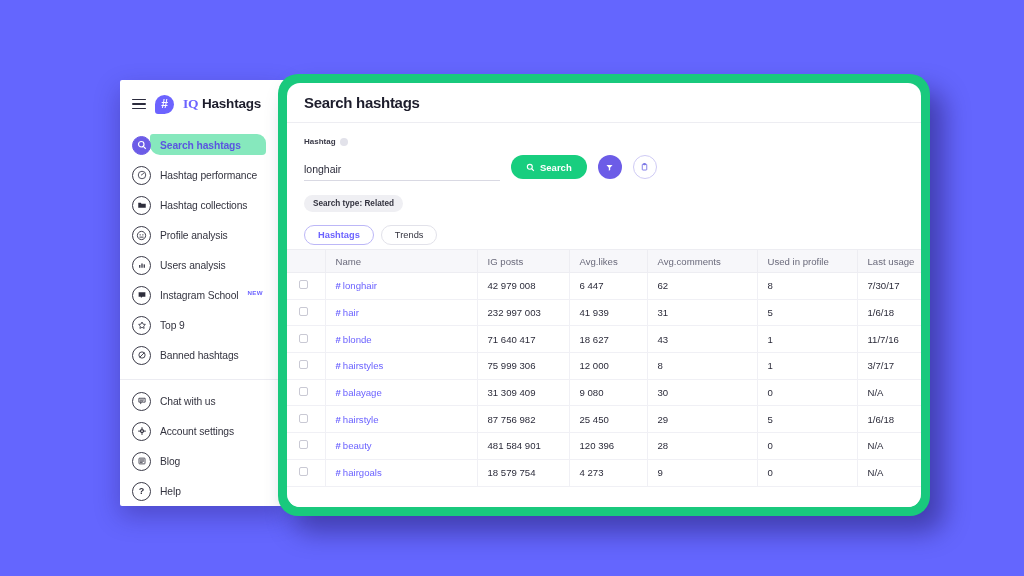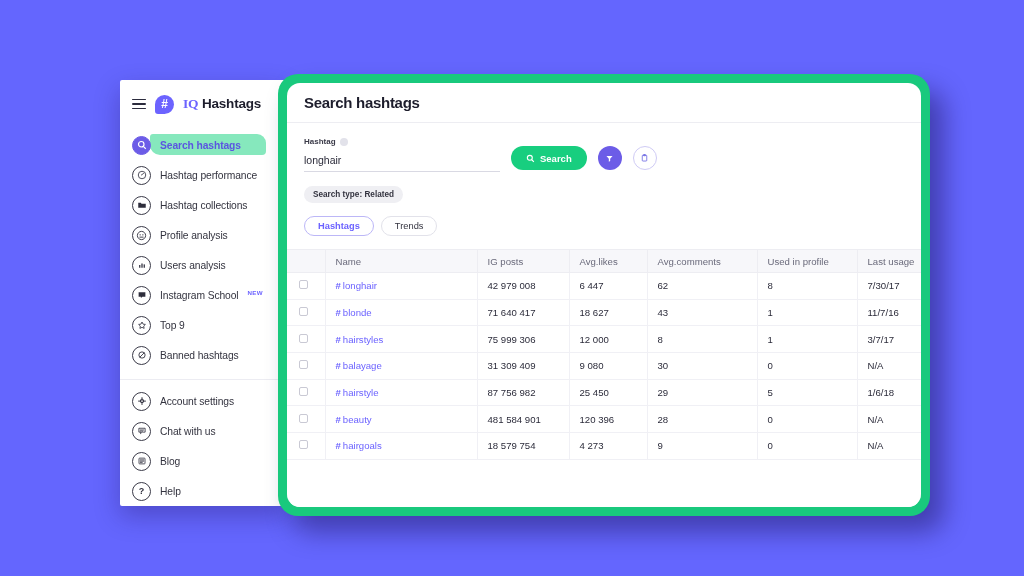--- a/index.html
+++ b/index.html
@@ -65,21 +65,21 @@
     position:absolute; left:9px; top:9px; right:9px; bottom:9px;
     background:#fff; border-radius:13px; overflow:hidden;
   }
 
   .card-head { height:40px; display:flex; align-items:center; padding-left:17px;
                border-bottom:1px solid #ededf2; }
   .card-title { font-size:15px; font-weight:700; color:#1d1d2c; letter-spacing:-.3px; }
 
   .search-area { padding:14px 17px 0 17px; display:flex; align-items:flex-end; gap:11px; }
   .field { width:196px; }
-  .field-label-row { display:flex; align-items:center; gap:4px; margin-bottom:8px; }
+  .field-label-row { display:flex; align-items:center; gap:4px; margin-bottom:17px; }
   .field-label { font-size:8px; font-weight:700; color:#3a3a48; }
   .info-dot {
     width:8px; height:8px; border-radius:50%; background:#e2e2ea;
     display:inline-block;
   }
   .field-value { font-size:10.5px; color:#2b2b3a; padding-bottom:5px;
                  border-bottom:1px solid #d9d9e3; }
   .btn-search {
     height:24px; padding:11px 15px; border-radius:13px; border:none;
     background:#18ce7f; color:#fff; font-size:9.5px; font-weight:600;
@@ -238,39 +238,39 @@
               <path d="M4.4 11.6 11.6 4.4"></path>
             </svg>
         </span>
         <span class="nav-label">Banned hashtags</span>
       </div>
 
       <div class="nav-sep"></div>
 
       <div class="nav-item">
         <span class="ic">
+          <svg width="10" height="10" viewBox="0 0 16 16" fill="none" stroke="currentColor" stroke-width="1.3">
+              <path d="M3 3.6h10v6.2H8.2l-2.6 2.4v-2.4H3z"></path>
+              <path d="M5.2 6.4h5.6M5.2 8.2h3.6" stroke-linecap="round"></path>
+            </svg>
+        </span>
+        <span class="nav-label">Chat with us</span>
+      </div>
+
+      <div class="nav-item">
+        <span class="ic">
           <svg width="10" height="10" viewBox="0 0 16 16" fill="currentColor">
               <path d="M8 4.6a3.4 3.4 0 100 6.8 3.4 3.4 0 000-6.8zm0 2a1.4 1.4 0 110 2.8 1.4 1.4 0 010-2.8z"></path>
               <rect x="7" y="2" width="2" height="2.6" rx=".6"></rect>
               <rect x="7" y="11.4" width="2" height="2.6" rx=".6"></rect>
               <rect x="2" y="7" width="2.6" height="2" rx=".6"></rect>
               <rect x="11.4" y="7" width="2.6" height="2" rx=".6"></rect>
             </svg>
         </span>
         <span class="nav-label">Account settings</span>
-      </div>
-
-      <div class="nav-item">
-        <span class="ic">
-          <svg width="10" height="10" viewBox="0 0 16 16" fill="none" stroke="currentColor" stroke-width="1.3">
-              <path d="M3 3.6h10v6.2H8.2l-2.6 2.4v-2.4H3z"></path>
-              <path d="M5.2 6.4h5.6M5.2 8.2h3.6" stroke-linecap="round"></path>
-            </svg>
-        </span>
-        <span class="nav-label">Chat with us</span>
       </div>
 
       <div class="nav-item">
         <span class="ic">
           <svg width="10" height="10" viewBox="0 0 16 16" fill="none" stroke="currentColor" stroke-width="1.3">
               <rect x="3.2" y="3.4" width="9.6" height="9.2" rx="1"></rect>
               <path d="M5.4 6.2h5.2M5.4 8.2h5.2M5.4 10.2h3" stroke-linecap="round"></path>
             </svg>
         </span>
         <span class="nav-label">Blog</span>
@@ -349,20 +349,29 @@
                 <td class="c-chk"><span class="box"></span></td>
                 <td class="c-name"><span class="tag"><b>#</b>longhair</span></td>
                 <td class="c-posts">42 979 008</td>
                 <td class="c-likes">6 447</td>
                 <td class="c-comm">62</td>
                 <td class="c-prof">8</td>
                 <td class="c-last">7/30/17</td>
               </tr>
               <tr>
                 <td class="c-chk"><span class="box"></span></td>
+                <td class="c-name"><span class="tag"><b>#</b>hair</span></td>
+                <td class="c-posts">232 997 003</td>
+                <td class="c-likes">41 939</td>
+                <td class="c-comm">31</td>
+                <td class="c-prof">5</td>
+                <td class="c-last">1/6/18</td>
+              </tr>
+              <tr>
+                <td class="c-chk"><span class="box"></span></td>
                 <td class="c-name"><span class="tag"><b>#</b>blonde</span></td>
                 <td class="c-posts">71 640 417</td>
                 <td class="c-likes">18 627</td>
                 <td class="c-comm">43</td>
                 <td class="c-prof">1</td>
                 <td class="c-last">11/7/16</td>
               </tr>
               <tr>
                 <td class="c-chk"><span class="box"></span></td>
                 <td class="c-name"><span class="tag"><b>#</b>hairstyles</span></td>

